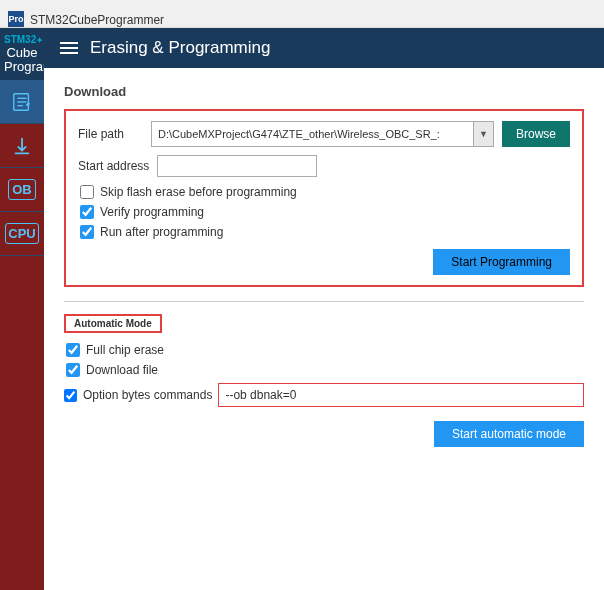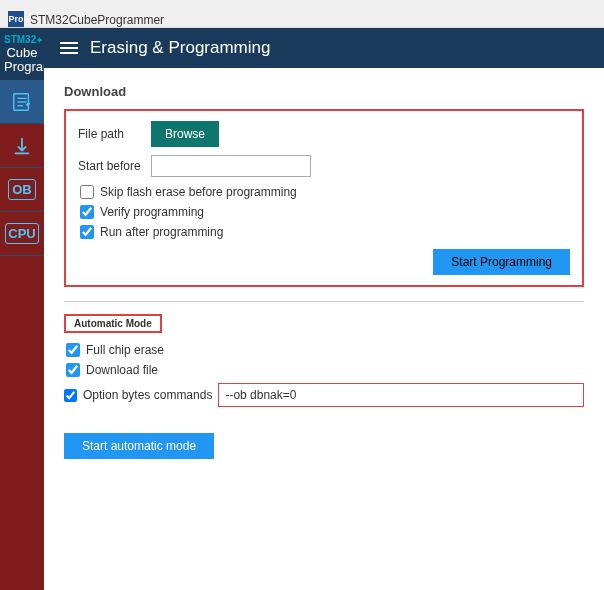--- a/index.html
+++ b/index.html
@@ -240,21 +240,22 @@
       height: 24px;
       border: 1px solid #e04040;
       padding: 0 6px;
       font-size: 12px;
       outline: none;
       color: #333;
     }
 
     .start-auto-row {
       display: flex;
-      margin-top: 26px;
+      justify-content: flex-end;
+      margin-top: 14px;
     }
     .start-auto-btn {
       background: #2196F3;
       color: white;
       border: none;
       padding: 6px 18px;
       cursor: pointer;
       font-size: 12px;
     }
   </style>
@@ -314,25 +315,29 @@
     <div class="content-area">
 
       
       <div class="section-title">Download</div>
 
       
       <div class="download-section">
 
         <div class="file-path-row">
           <span class="field-label">File path</span>
+          <div class="file-path-input-container">
+            <input class="file-path-input" type="text" value="D:\CubeMXProject\G474\ZTE_other\Wireless_OBC_SR_:" style="">
+            <div class="dropdown-arrow">▼</div>
+          </div>
           <button class="browse-btn">Browse</button>
         </div>
 
         <div class="start-address-row">
-          <span class="field-label">Start before</span>
+          <span class="field-label">Start address</span>
           <input class="start-address-input" type="text" style="">
         </div>
 
         <div class="checkbox-row">
           <input type="checkbox" id="skipFlash" style="">
           <label for="skipFlash" class="checkbox-label">Skip flash erase before programming</label>
         </div>
 
         <div class="checkbox-row">
           <input type="checkbox" id="verify" checked="" style="">

